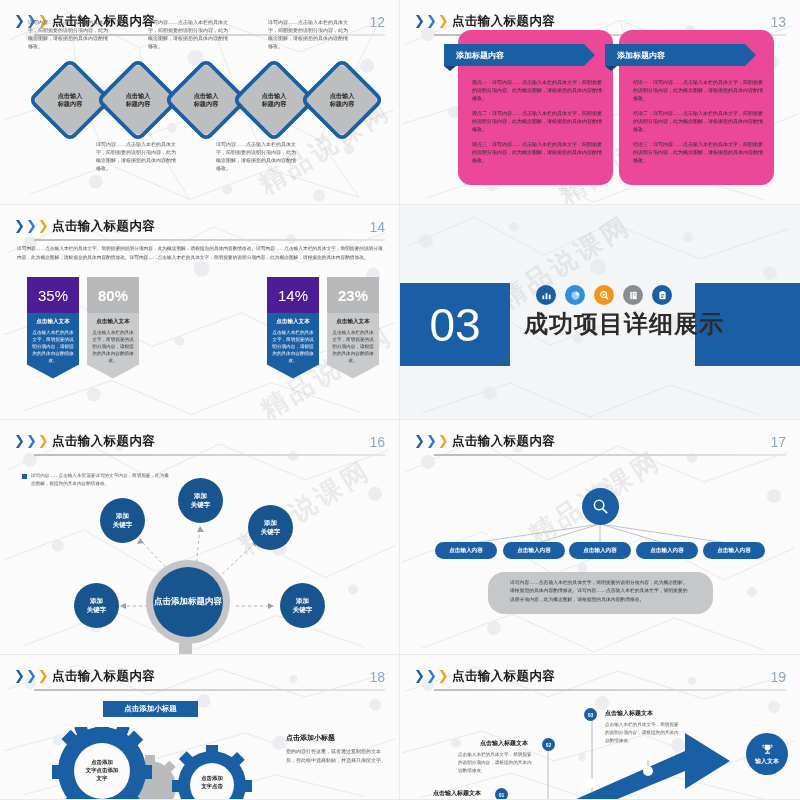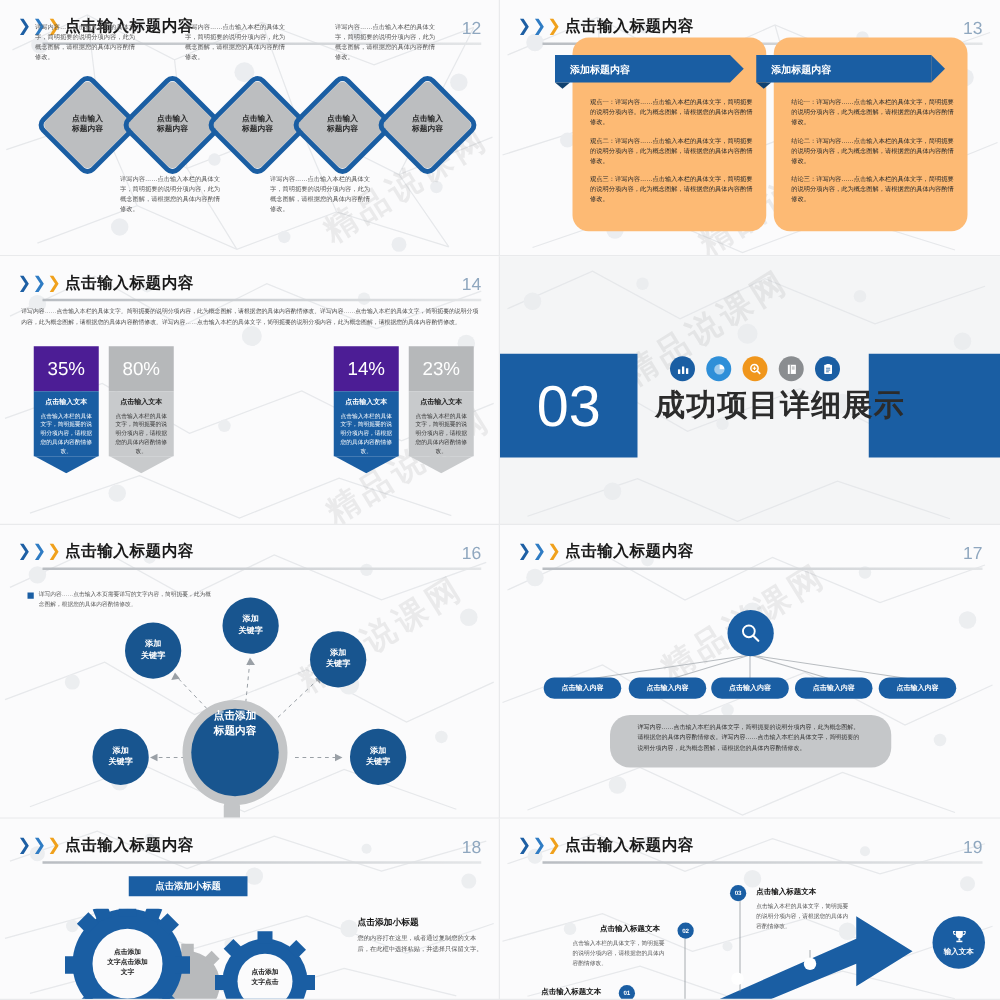--- a/index.html
+++ b/index.html
@@ -40,21 +40,21 @@
   .dia .lbl{ position:absolute; inset:0; display:flex; flex-direction:column;
              align-items:center; justify-content:center; font-size:6.2px;
              font-weight:bold; color:#2b2b2b; line-height:1.35; z-index:3; }
   .d-top{ position:absolute; width:80px; font-size:5px; line-height:1.6;
           color:#555; top:18px; }
   .d-bot{ position:absolute; width:80px; font-size:5px; line-height:1.6;
           color:#555; top:140px; }
 
   
   .panel{ position:absolute; top:30px; width:155px; height:155px;
-          background:#fdba74; border-radius:13px; }
+          background:#ec4899; border-radius:13px; }
   .pbanner{ position:absolute; left:-14px; top:14px; width:140px; height:22px;
             background:#1a5ea3; display:flex; align-items:center;
             padding-left:12px; color:#fff; font-size:8px; font-weight:bold; }
   .pbanner:after{ content:""; position:absolute; right:-11px; top:0;
             border-top:11px solid transparent; border-bottom:11px solid transparent;
             border-left:11px solid #1a5ea3; }
   .pbanner:before{ content:""; position:absolute; left:0; top:22px;
             border-left:6px solid transparent; border-right:6px solid transparent;
             border-top:5px solid #10416f; }
   .pbody{ position:absolute; left:14px; right:10px; top:48px; }
@@ -66,21 +66,21 @@
               justify-content:center; font-size:15px; color:#fff; }
   .pct .body{ padding:5px 4px 0; }
   .pct .t1{ font-size:5.6px; font-weight:bold; text-align:center; color:#fff;
             margin-bottom:3px; }
   .pct .t2{ font-size:4.6px; line-height:1.55; text-align:center; color:#fff; }
   .pct .tip{ height:14px; }
   .pct.blue .head{ background:#4c1d95; }
   .pct.blue .body{ background:#1a5ea3; }
   .pct.blue .tip{ background:#1a5ea3;
      clip-path:polygon(0 0,100% 0,50% 100%); }
-  .pct.gray .head{ background:#b6b8ba; }
+  .pct.gray .head{ background:#b6b8ba;font-weight:bold; }
   .pct.gray .body{ background:#c8cacc; }
   .pct.gray .tip{ background:#c8cacc; clip-path:polygon(0 0,100% 0,50% 100%); }
 
   
   .sec{ background:#f4f5f6; }
   .sec .blk{ position:absolute; background:#1a5ea3; }
   .sec .blkL{ left:0; top:78px; width:110px; height:83px; }
   .sec .blkR{ right:0; top:78px; width:105px; height:83px; }
   .sec .num{ position:absolute; left:0; top:78px; width:110px; height:83px;
              display:flex; align-items:center; justify-content:center;
@@ -470,21 +470,21 @@
           <polygon points="140,118 137,124 144,123"></polygon>
           <polygon points="200,106 197,112 204,112"></polygon>
         <polygon points="257,120 252,123 256,127"></polygon>
           <polygon points="120,186 126,183 126,189"></polygon>
         <polygon points="274,186 268,183 268,189"></polygon>
         </g>
     </svg>
 
     <div style="position:absolute;left:146px;top:140px;width:84px;height:84px;border-radius:50%;border:8px solid #c3c5c7"></div>
     <div style="position:absolute;left:179px;top:222px;width:13px;height:26px;background:#c3c5c7;border-radius:3px"></div>
-    <div style="position:absolute;left:153px;top:147px;width:70px;height:70px;border-radius:50%;background:#18558f;display:flex;flex-direction:column;align-items:center;color:#fff;font-size:8.5px;font-weight:bold;line-height:1.4;z-index:2">
+    <div style="position:absolute;left:153px;top:147px;width:70px;height:70px;border-radius:50%;background:#18558f;display:flex;flex-direction:row;align-items:center;justify-content:center;color:#fff;font-size:8.5px;font-weight:bold;line-height:1.4;z-index:2">
       <span>点击添加</span>
       <span>标题内容</span>
     </div>
 
     <div class="kw" style="left:100px;top:78px;width:45px;height:45px">
       <span>添加</span>
         <span>关键字</span>
       </div>
     <div class="kw" style="left:178px;top:58px;width:45px;height:45px">
       <span>添加</span>

